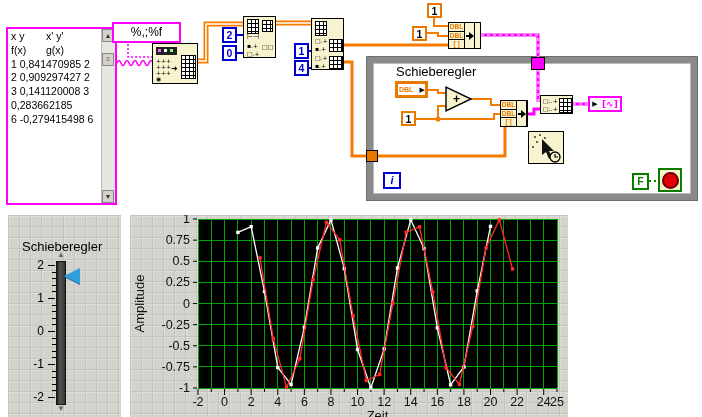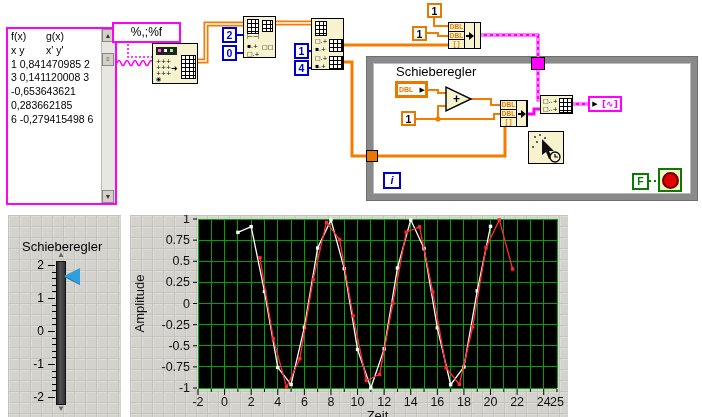--- a/index.html
+++ b/index.html
@@ -114,21 +114,21 @@
         <path d="M538 69 V100 H541" stroke="#fff" stroke-width="1.1" stroke-dasharray="3 3"></path>
         <path d="M528 114 H534 V109 H541" stroke="#FF00FF" stroke-width="3"></path>
         <path d="M573 104 H589" stroke="#FF00FF" stroke-width="3"></path>
         <path d="M573 104 H589" stroke="#fff" stroke-width="1.1" stroke-dasharray="3 3"></path>
       </g>
 
       <path d="M649 181 H659" fill="none" stroke="#0B7B00" stroke-width="2" stroke-dasharray="2 3"></path>
     </svg>
 
     <div id="string-table" class="pinkbox">
-      <div id="table-lines"><div>f(x)	g(x)</div><div>x y	x' y'</div><div>1 0,841470985 2</div><div>3 0,141120008 3</div><div>-0,653643621</div><div>0,283662185</div><div>6 -0,279415498 6</div></div>
+      <div id="table-lines"><div>x y	x' y'</div><div>f(x)	g(x)</div><div>1 0,841470985 2</div><div>2 0,909297427 2</div><div>3 0,141120008 3</div><div>0,283662185</div><div>6 -0,279415498 6</div></div>
       <div id="table-scrollbar">
         <div id="sb-up" class="sb-btn">▲</div>
         <div id="sb-thumb">≡</div>
         <div id="sb-down" class="sb-btn">▼</div>
       </div>
     </div>
 
     <div id="fmt-box" class="pinkbox">%,;%f</div>
 
     <div class="node" style="left:152px;top:43px;width:46px;height:41px;">

